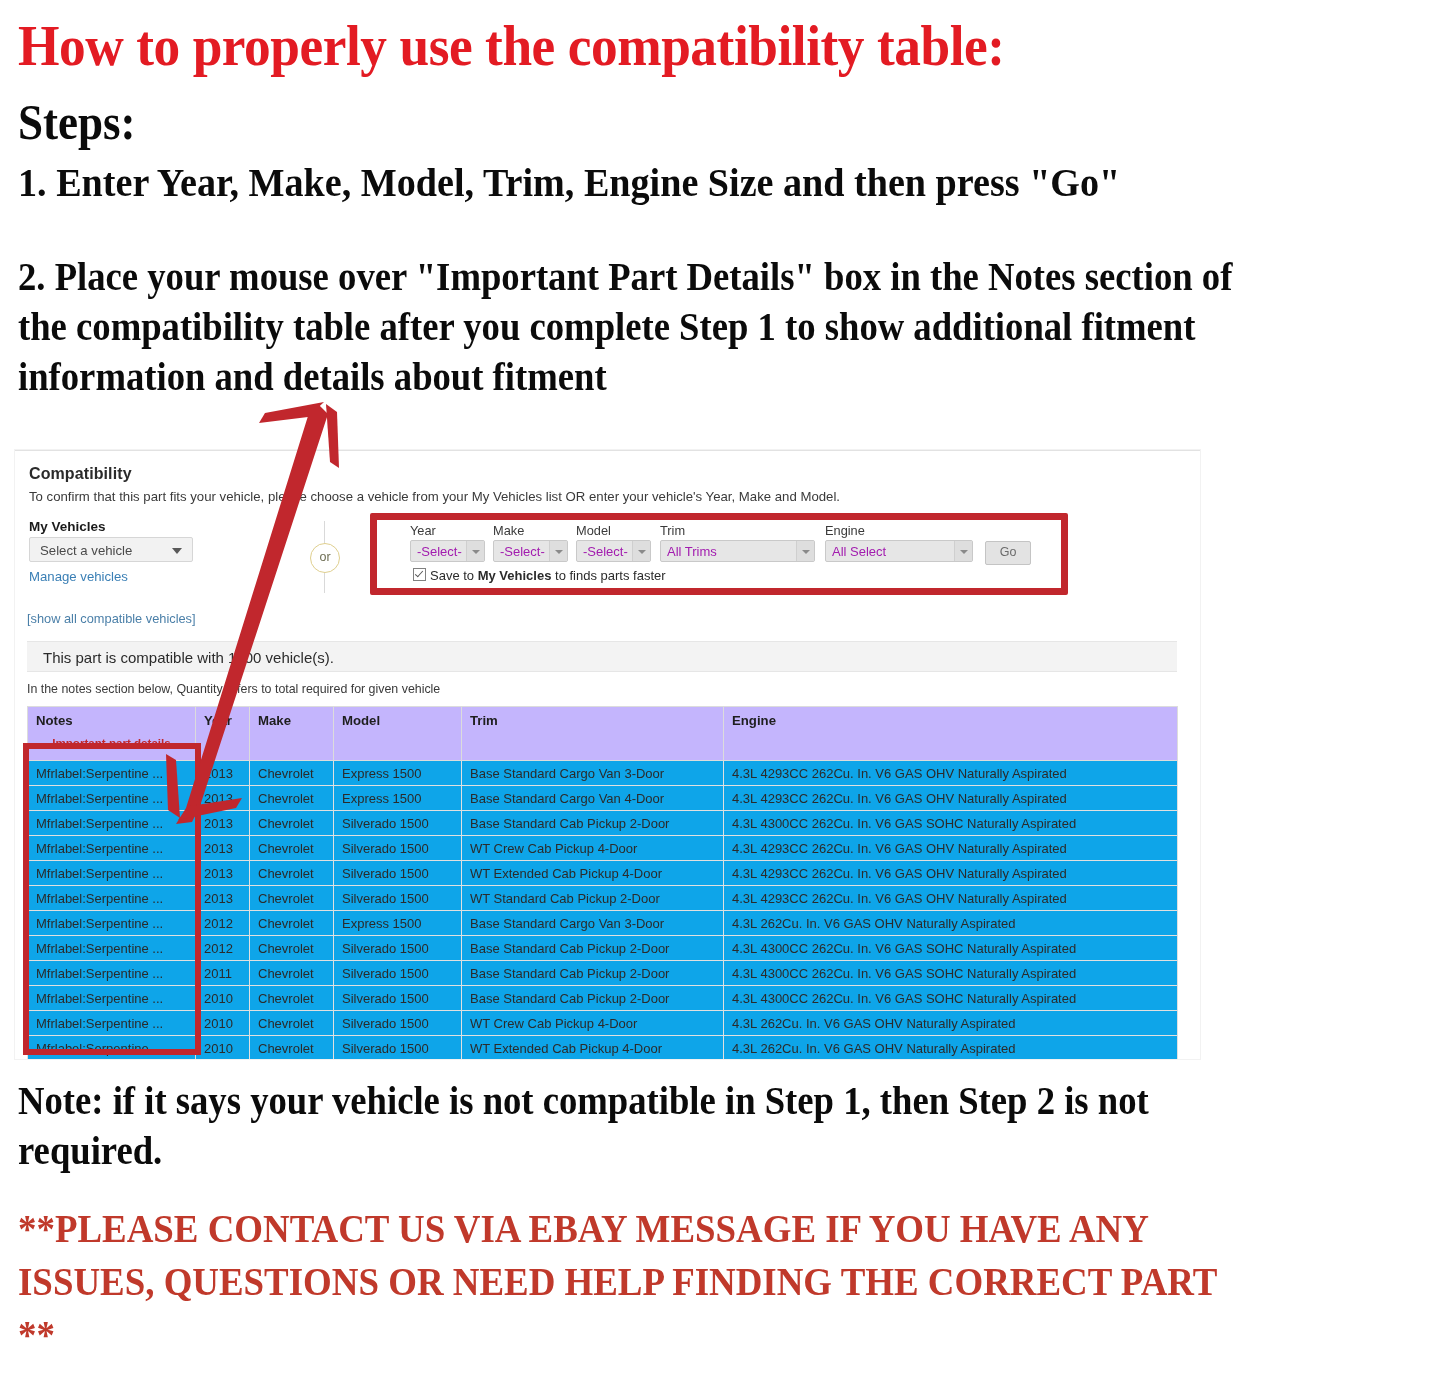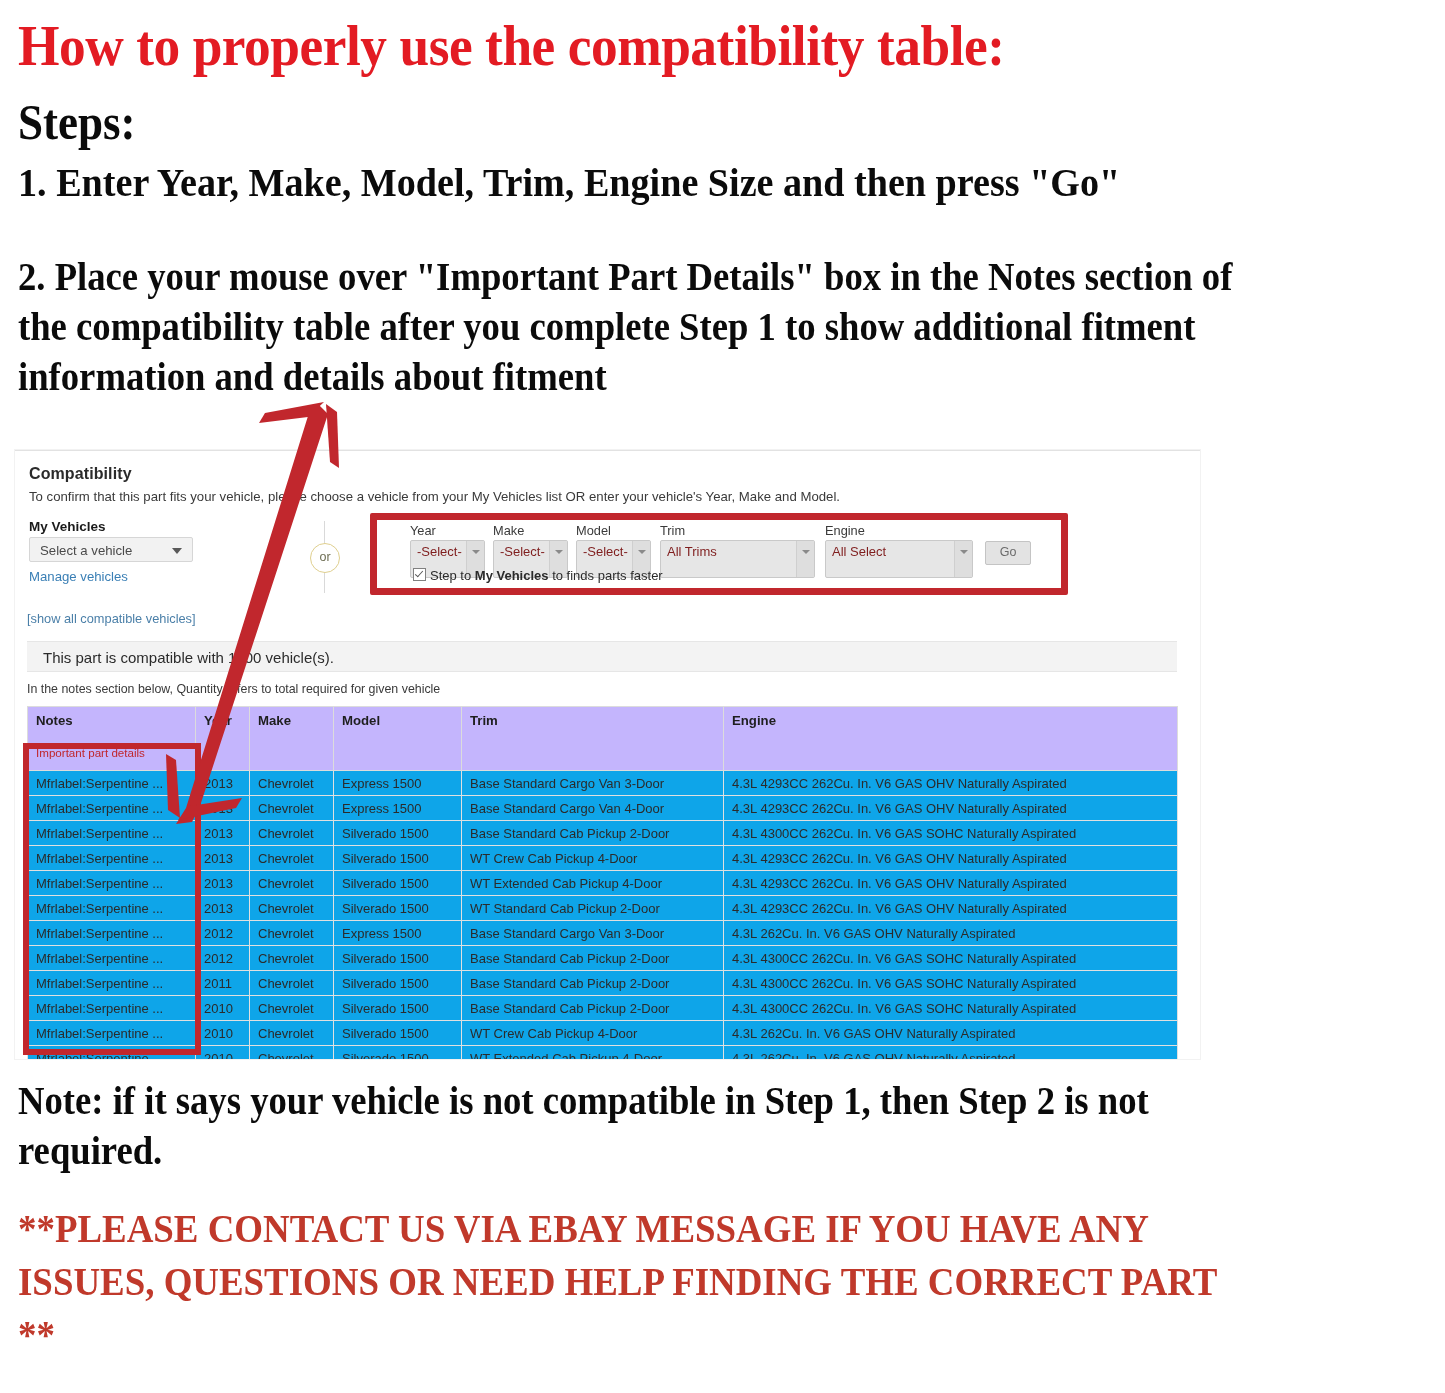--- a/index.html
+++ b/index.html
@@ -218,28 +218,28 @@
     position: absolute;
     top: 72px;
   }
   .field-label {
     font-size: 12.8px;
     color: #3a3a3a;
     margin-bottom: 2px;
     display: block;
   }
   .sel {
-    height: 38px;
+    height: 22px;
     background: #e6e6e6;
     border: 1px solid #c9c9c9;
     border-radius: 2px;
     box-sizing: border-box;
     position: relative;
     font-size: 13px;
-    color: #7f1d1d;
+    color: #a21caf;
     line-height: 21px;
     padding-left: 6px;
   }
   .sel .arrowbox {
     position: absolute;
     right: 0; top: 0;
     width: 17px;
     height: 100%;
     background: #dedede;
     border-left: 1px solid #cfcfcf;
@@ -356,22 +356,23 @@
     height: 16px;
     white-space: nowrap;
     overflow: hidden;
     color: #2b2b2b;
   }
   #fitment-table tbody tr { background: #0ea5e9; }
   .imp-sub {
     display: block;
     color: #c0272d;
     font-size: 11.6px;
-    font-weight: normal;
-    margin-top: 18px;
+    font-weight: bold;
+    margin-top: 8px;
+    text-align: center;
   }
   .c-notes  { width: 168px; }
   .c-year   { width: 54px; }
   .c-make   { width: 84px; }
   .c-model  { width: 128px; }
   .c-trim   { width: 262px; }
   .c-engine { width: auto; }
 
   
   #notes-highlight {
@@ -461,21 +462,21 @@
     <span class="field-label">Engine</span>
     <div class="sel">
       <span>All Select</span>
       <span class="arrowbox"></span>
     </div>
   </div>
 
   <div id="go-button">Go</div>
 
   <div id="save-row">
-    <span class="cbx"></span><span>Step to </span><b>My Vehicles</b><span> to finds parts faster</span>
+    <span class="cbx"></span><span>Save to </span><b>My Vehicles</b><span> to finds parts faster</span>
   </div>
 
   <div id="compat-banner">This part is compatible with 1000 vehicle(s).</div>
   <div id="qty-note">In the notes section below, Quantity refers to total required for given vehicle</div>
 
   <table id="fitment-table">
     <colgroup>
       <col class="c-notes">
         <col class="c-year">
         <col class="c-make">

